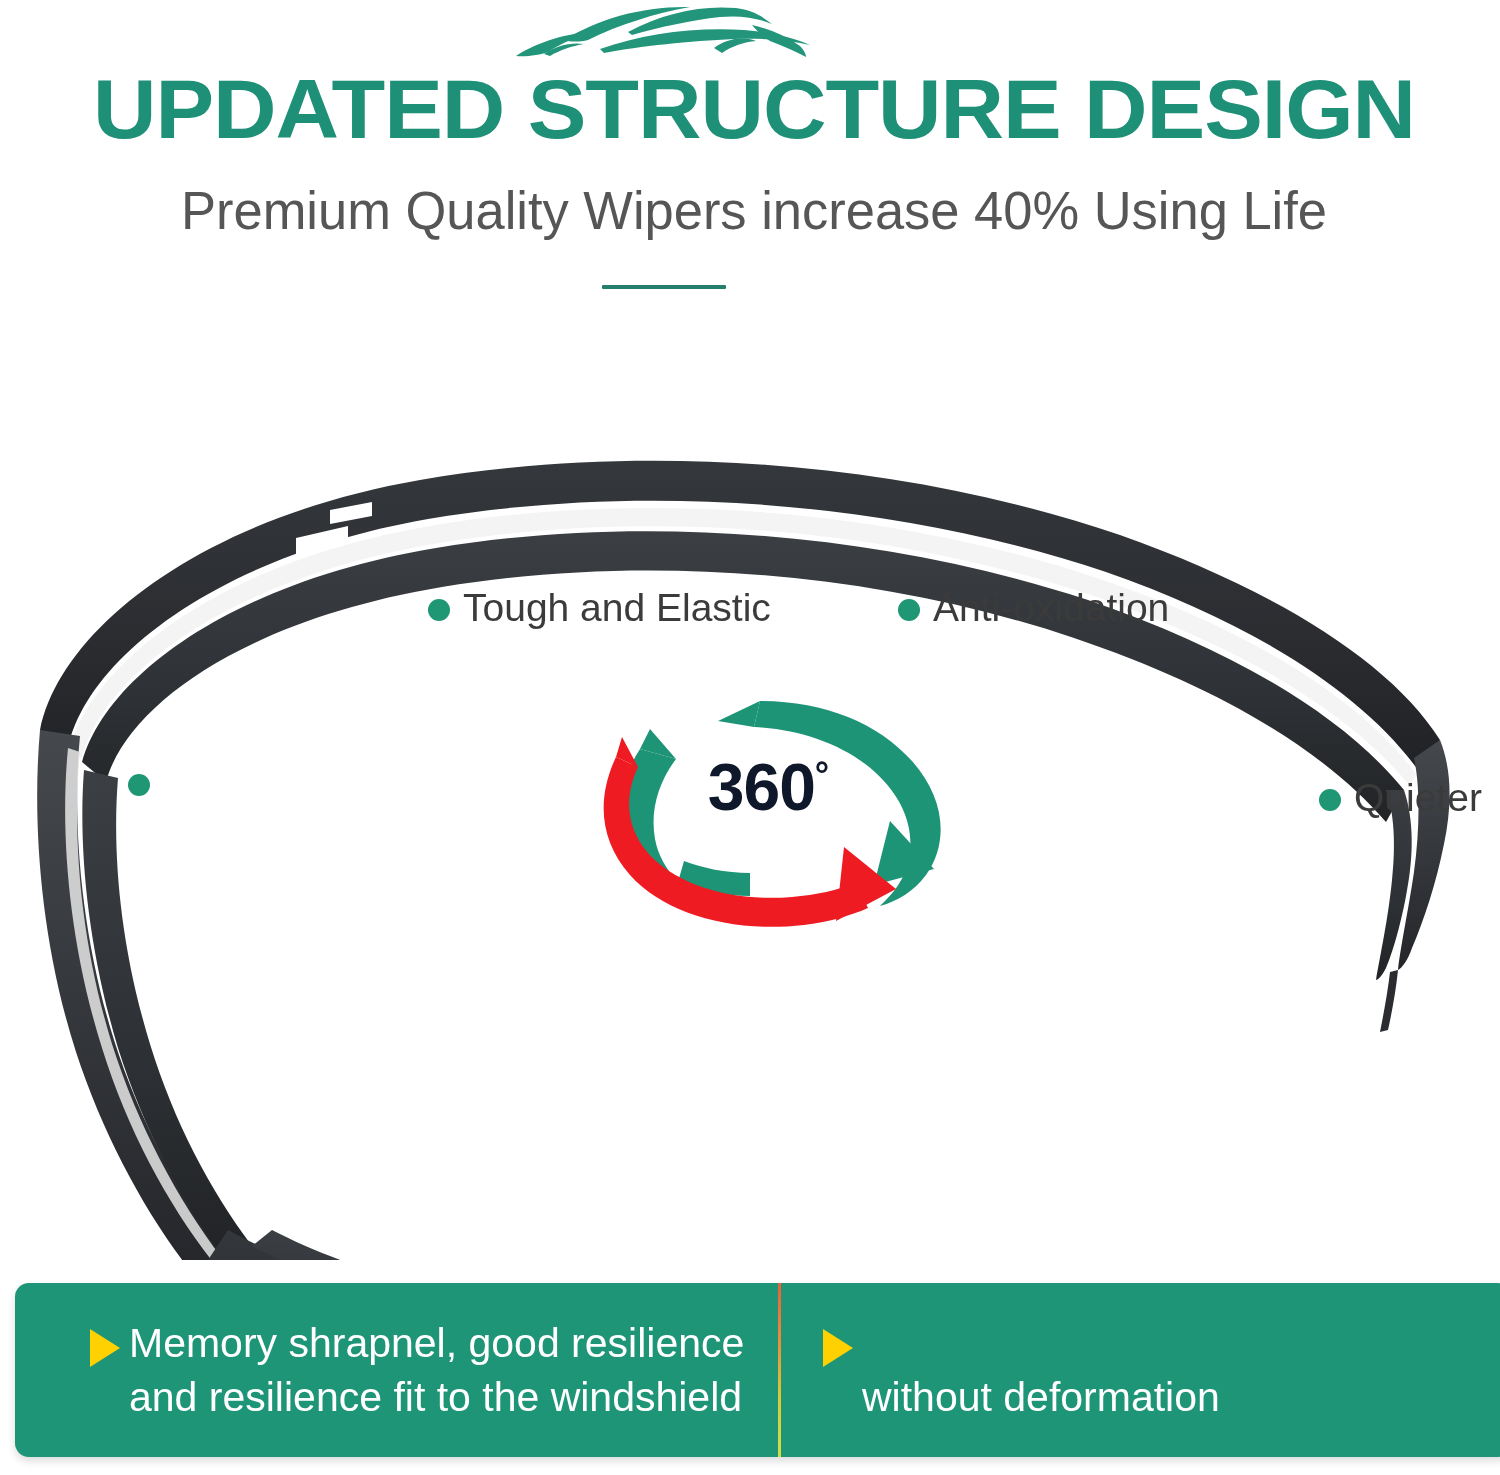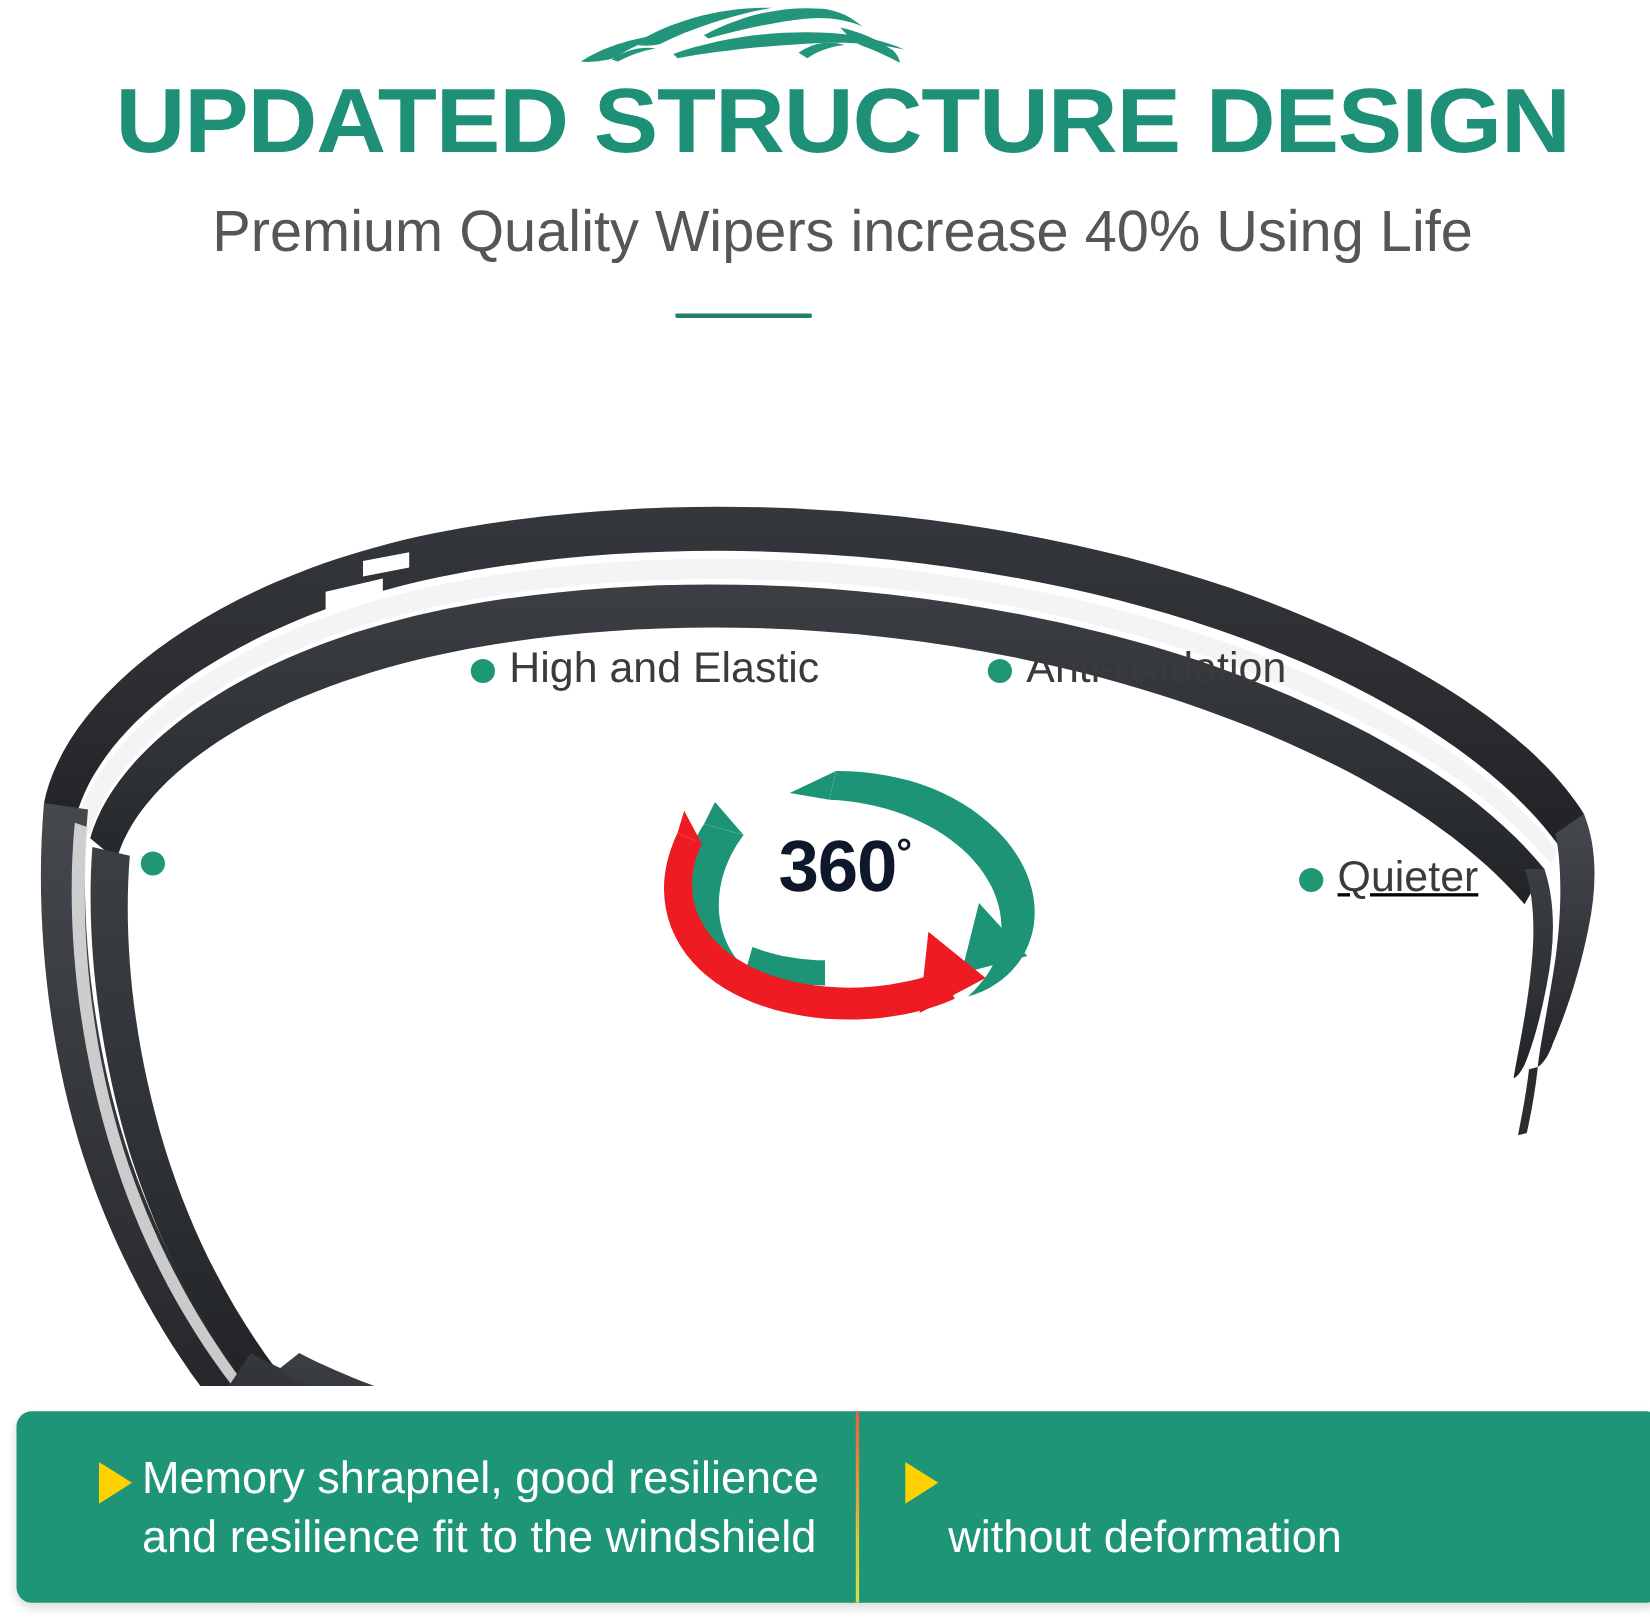--- a/index.html
+++ b/index.html
@@ -12,21 +12,21 @@
     height: 1475px;
     position: relative;
     overflow: hidden;
     font-family: "Liberation Sans", sans-serif;
     -webkit-font-smoothing: antialiased;
   }
 
   
   #header {
     position: absolute;
-    left: 16px; top: 0;
+    left: 4px; top: 0;
     width: 1320px;
     height: 310px;
   }
   #car-logo {
     position: absolute;
     left: 50%;
     top: 4px;
     transform: translateX(-50%);
     width: 320px;
     height: 60px;
@@ -104,21 +104,21 @@
   .feature .txt {
     font-family: "Liberation Sans Narrow", "Liberation Sans", sans-serif;
     font-size: 39px;
     line-height: 46px;
     color: #3b3b3b;
     font-weight: normal;
   }
   #feat-tough   { left: 428px; top: 285px; }
   #feat-anti-ox { left: 898px; top: 285px; }
   #feat-high    { left: 128px; top: 460px; }
-  #feat-quiet   { left: 1181px; top: 475px; text-decoration: underline; }
+  #feat-quiet   { left: 1319px; top: 475px; }
 
   
   #badge-360 {
     position: absolute;
     left: 578px;
     top: 393px;
     width: 380px;
     height: 240px;
   }
   #badge-360 svg { display: block; width: 380px; height: 240px; }
@@ -336,21 +336,21 @@
              C 1380 656, 1388 620, 1392 580
              C 1396 544, 1394 512, 1386 490
              Z" fill="url(#gBot)"></path>
     <path d="M 1398 670 C 1396 690, 1392 712, 1388 730 L 1380 732 C 1384 712, 1388 690, 1390 672 Z" fill="#2a2c2f"></path>
 
     <ellipse cx="700" cy="1140" rx="400" ry="14" fill="#000000" opacity="0.05" filter="url(#softShadow)"></ellipse>
   </svg>
 
   <div class="feature" id="feat-tough">
     <span class="dot"></span>
-    <span class="txt">High and Elastic</span>
+    <span class="txt">Tough and Elastic</span>
   </div>
 
   <div class="feature" id="feat-anti-ox">
     <span class="dot"></span>
     <span class="txt">Anti-oxidation</span>
   </div>
 
   <div class="feature" id="feat-high">
     <span class="dot"></span>
   </div>

